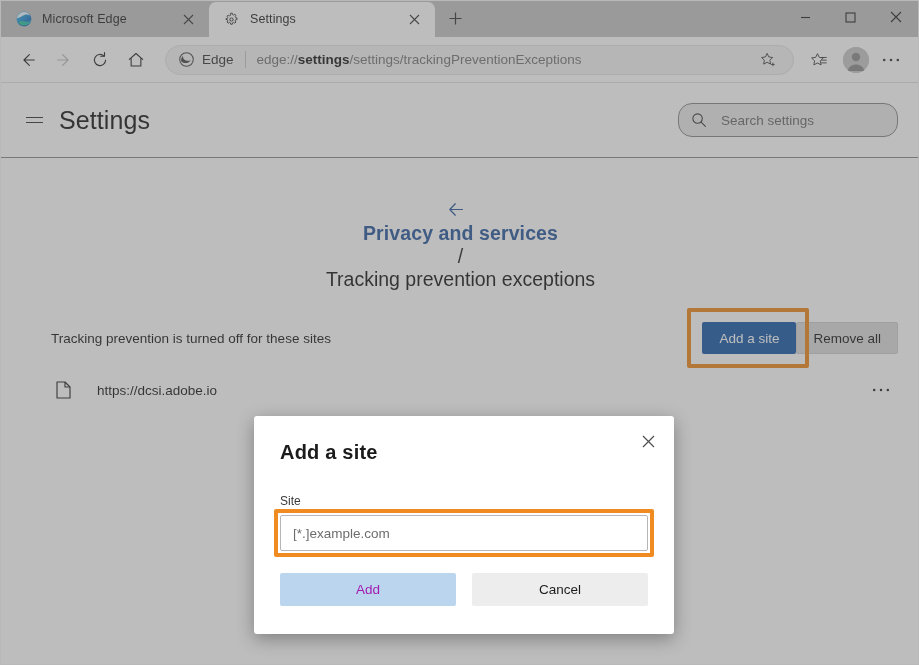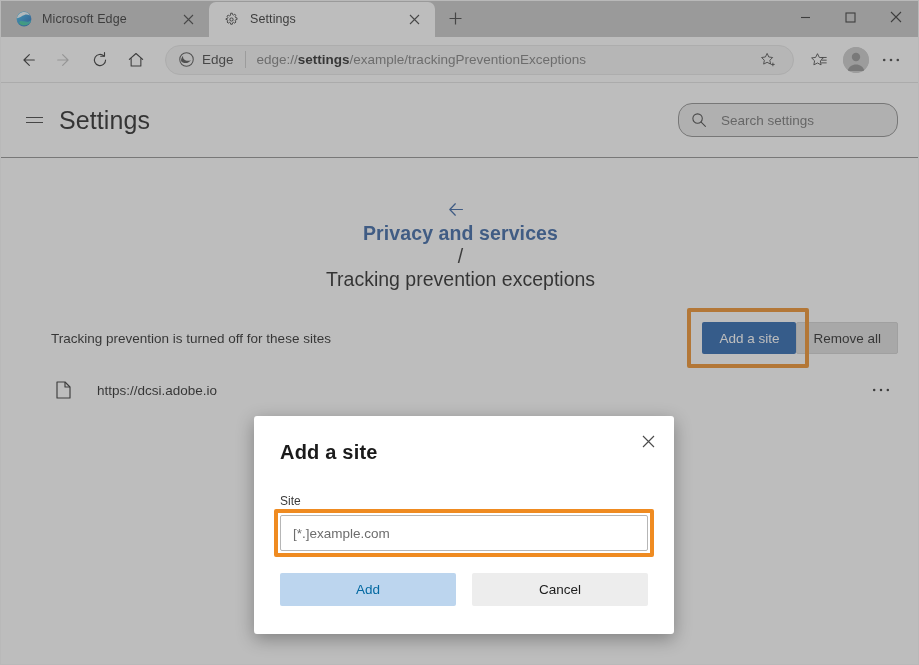--- a/index.html
+++ b/index.html
@@ -292,21 +292,21 @@
   #hl-input {
     left: -6px; top: -6px; width: 380px; height: 48px;
   }
   .dlg-buttons {
     display: flex; align-items: center;
     gap: 16px;
     margin-top: 22px;
   }
   .btn-add {
     width: 180px; height: 33px;
-    background: #bcd5ee; color: #0369a1;
+    background: #bcd5ee; color: #a21caf;
     border-radius: 2px;
     display: flex; align-items: center; justify-content: center;
     font-size: 13.5px;
   }
   .btn-cancel {
     width: 180px; height: 33px;
     background: #ededed; color: #1d1d1d;
     border-radius: 2px;
     display: flex; align-items: center; justify-content: center;
     font-size: 13.5px;
@@ -413,21 +413,21 @@
 
     <div class="omnibox">
       <span class="omni-brandicon">
         <svg width="15" height="15" viewBox="0 0 16 16">
           <circle cx="8" cy="8" r="7.2" fill="none" stroke="#4a4a4a" stroke-width="1.1"></circle>
           <path d="M2.2 9.6c1.6 2.3 5.2 3 8.1 1.3 1.6-.95 2.3-2.2 2.3-2.2-2.2 1-5.3 1.1-7-.6-1.2-1.2-1.5-2.9-1.2-4.2-1.3 1.4-2.5 3.6-2.2 5.7z" fill="#4a4a4a"></path>
         </svg>
       </span>
       <span class="omni-brandtext">Edge</span>
       <span class="omni-sep"></span>
-      <span class="omni-url"><span>edge://</span><b>settings</b><span>/example/trackingPreventionExceptions</span></span>
+      <span class="omni-url"><span>edge://</span><b>settings</b><span>/settings/trackingPreventionExceptions</span></span>
       <span class="omni-star">
         <svg width="16" height="16" viewBox="0 0 18 18">
           <path d="M8 1.6 L9.9 5.6 L14.2 6.2 L11.1 9.3 L11.9 13.6 L8 11.6 L4.1 13.6 L4.9 9.3 L1.8 6.2 L6.1 5.6 Z" fill="none" stroke="#3a3a3a" stroke-width="1"></path>
           <path d="M14.5 12 V16 M12.5 14 H16.5" stroke="#3a3a3a" stroke-width="1"></path>
         </svg>
       </span>
     </div>
 
     <div class="tb-right">
       <div class="tbtn">

